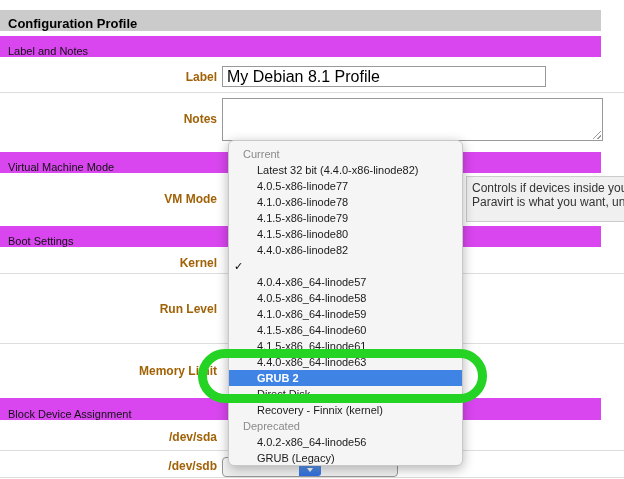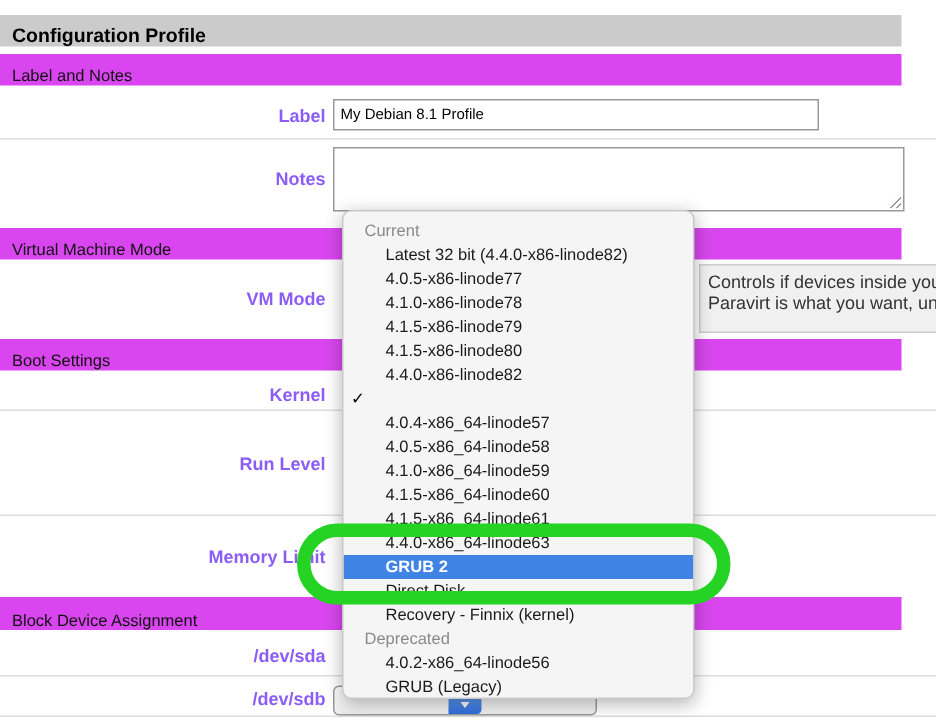--- a/index.html
+++ b/index.html
@@ -7,23 +7,23 @@
   body { font-family:"Liberation Sans","DejaVu Sans",sans-serif; }
   .page { position:relative; width:624px; height:479px; background:#fff; overflow:hidden; }
 
   
   .bar { position:absolute; left:0; width:601px; display:flex; align-items:flex-end; padding-left:8px; }
   .bar.main { background:#cbcbcb; height:21px; font-size:13px; font-weight:bold; color:#000; }
   .bar.sub { background:#d946ef; height:21px; font-size:11px; color:#111; }
 
   .divider { position:absolute; left:0; width:624px; height:1px; background:#ddd; }
 
-  .field-label { position:absolute; left:0; width:217px; text-align:right; font-size:12px; font-weight:bold; color:#8b5cf6; white-space:nowrap; }
+  .field-label { position:absolute; left:0; width:217px; text-align:right; font-size:12px; font-weight:bold; color:#a16207; white-space:nowrap; }
 
-  .text-input { position:absolute; left:222px; width:324px; height:21px; border:1px solid #999; background:#fff; font-family:"Liberation Sans","DejaVu Sans",sans-serif; font-size:10px; color:#000; padding:0 4px; }
+  .text-input { position:absolute; left:222px; width:324px; height:21px; border:1px solid #999; background:#fff; font-family:"Liberation Sans","DejaVu Sans",sans-serif; font-size:16px; color:#000; padding:0 4px; }
   .notes-box { position:absolute; left:222px; top:98px; width:381px; height:43px; border:1px solid #999; background:#fff; }
   .resize-handle { position:absolute; right:1px; bottom:1px; width:11px; height:11px;
       background:repeating-linear-gradient(-45deg, transparent 0 2px, #999 2px 3px);
       clip-path:polygon(100% 0, 100% 100%, 0 100%); }
 
   .help-box { position:absolute; left:466px; top:176px; width:170px; height:46px; background:#f0f0f0; border:1px solid #ccc; padding:4px 0 0 5px; font-size:12px; line-height:14px; color:#333; white-space:nowrap; overflow:hidden; }
 
   
   .swap-select { position:absolute; left:222px; top:457px; width:176px; height:20px; border:1px solid #999; border-radius:4px; background:linear-gradient(#fff,#eee); z-index:2; display:flex; align-items:center;flex-direction:column; }
   .swap-select .val { flex:1; font-size:12px; color:#000; padding-left:7px; white-space:nowrap; overflow:hidden; }

